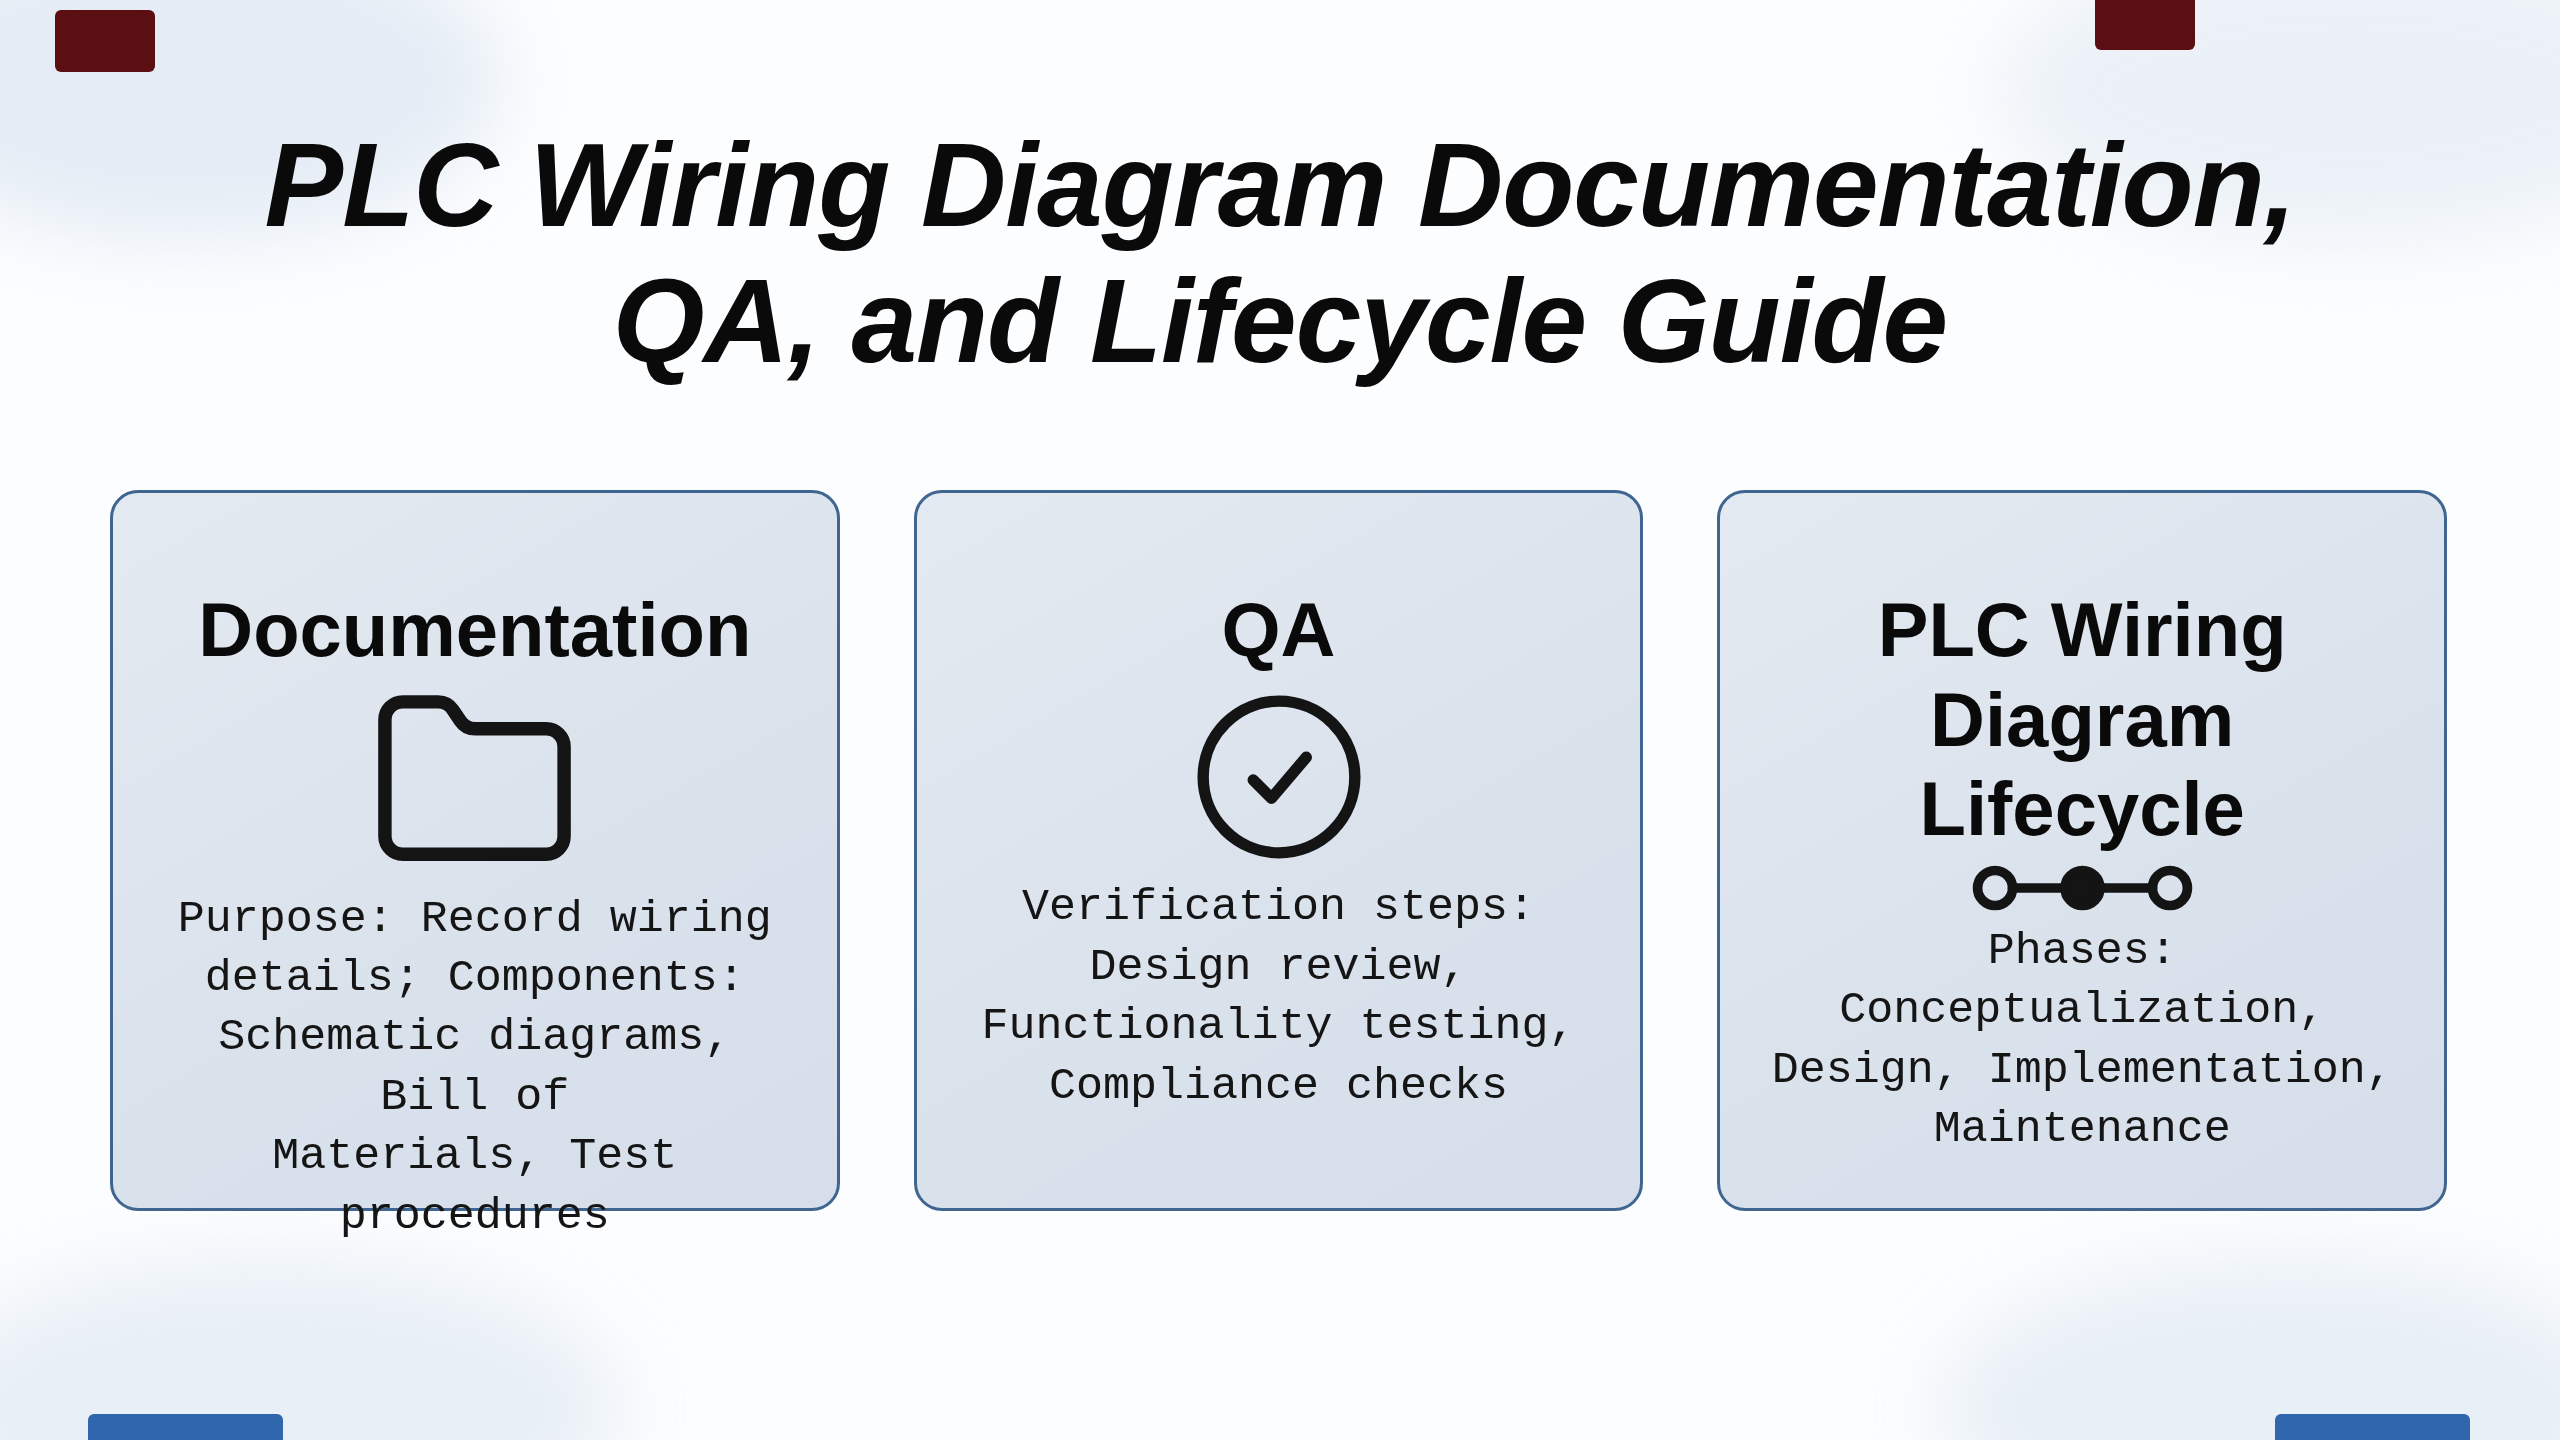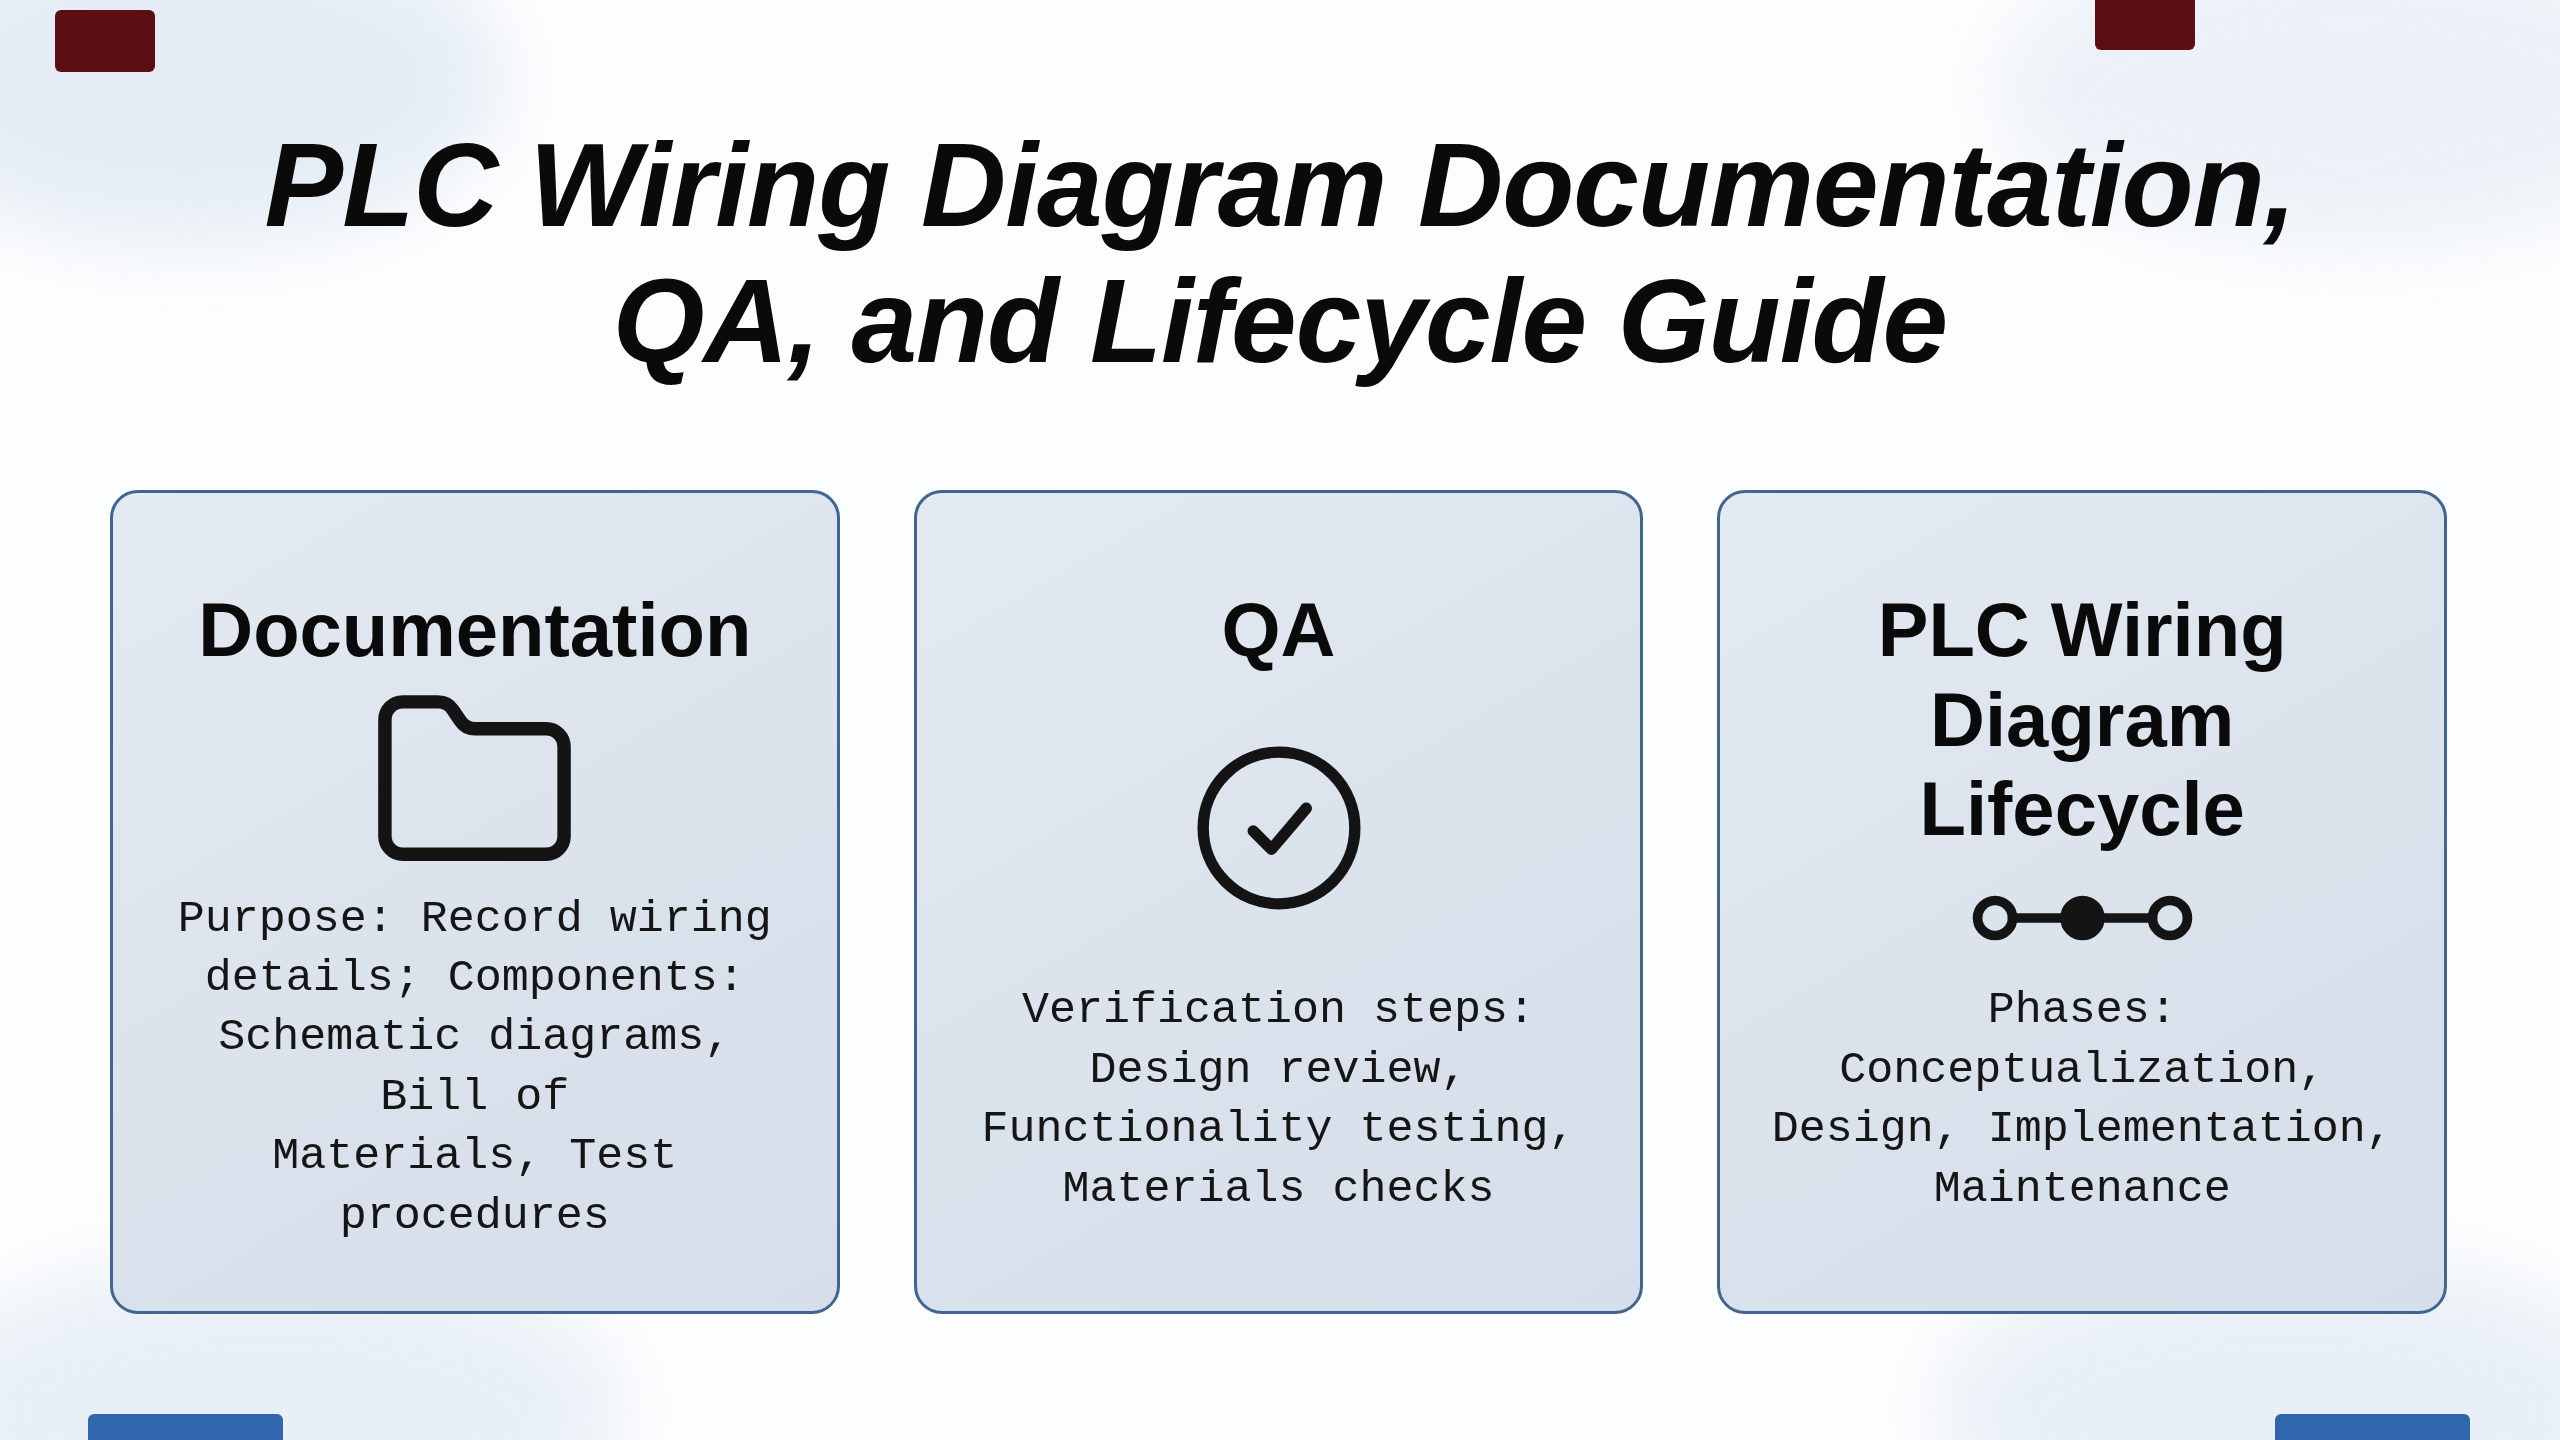--- a/index.html
+++ b/index.html
@@ -50,21 +50,21 @@
     color: #0a0a0a;
     white-space: pre-line;
     font-style: italic;
   }
 
   .cards {
     position: absolute;
     left: 110px;
     right: 113px;
     top: 490px;
-    height: 824px;
+    height: 721px;
     display: flex;
     gap: 74px;
   }
 
   .card {
     flex: 1 1 0;
     box-sizing: border-box;
     background: linear-gradient(150deg, #e4eaf1 0%, #dae2ec 55%, #d5deea 100%);
     border: 3px solid #3f6590;
     border-radius: 28px;
@@ -143,21 +143,21 @@
     <h2 class="card-heading">QA</h2>
     <div class="icon-area">
       <svg width="182" height="182" viewBox="0 0 24 24" stroke-width="1.5">
         <circle cx="12" cy="12" r="10"></circle>
         <path d="m8.6 12.4 2.4 2.4 4.6-5.4"></path>
       </svg>
     </div>
     <p class="card-body">Verification steps:
 Design review,
 Functionality testing,
-Materials checks</p>
+Compliance checks</p>
   </section>
 
   <section class="card">
     <h2 class="card-heading">PLC Wiring
 Diagram
 Lifecycle</h2>
     <div class="icon-area">
       <svg width="235" height="68" viewBox="0 0 48 14" stroke-width="2">
         <circle cx="6" cy="7" r="3.6"></circle>
         <line x1="9.6" y1="7" x2="20.4" y2="7"></line>

